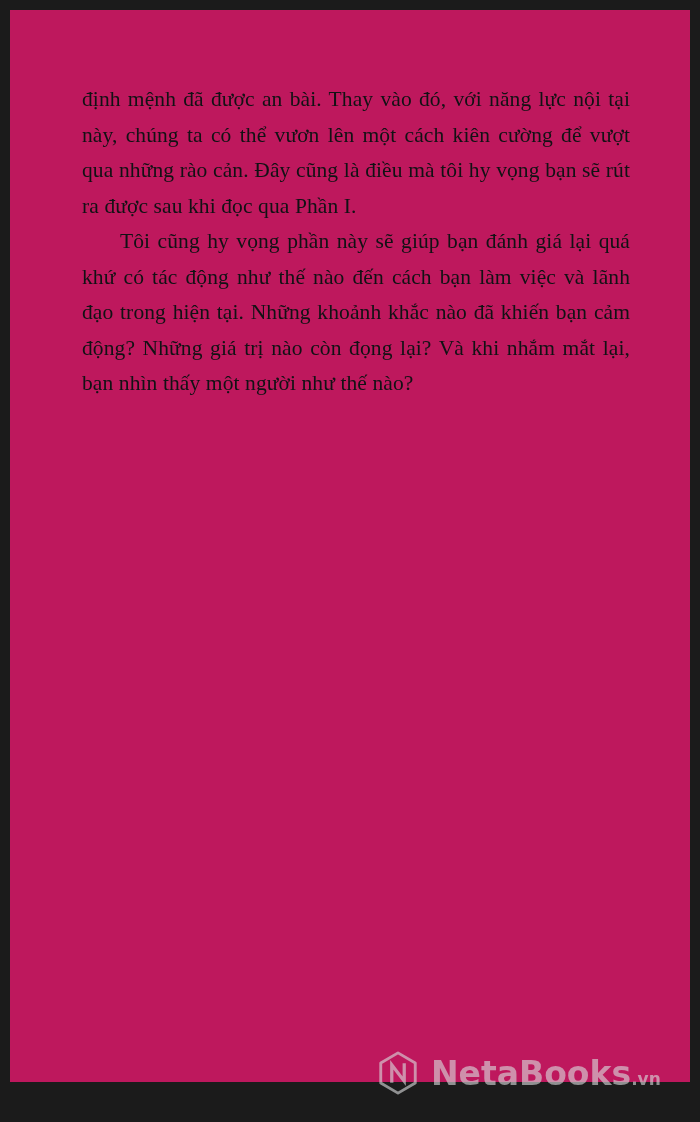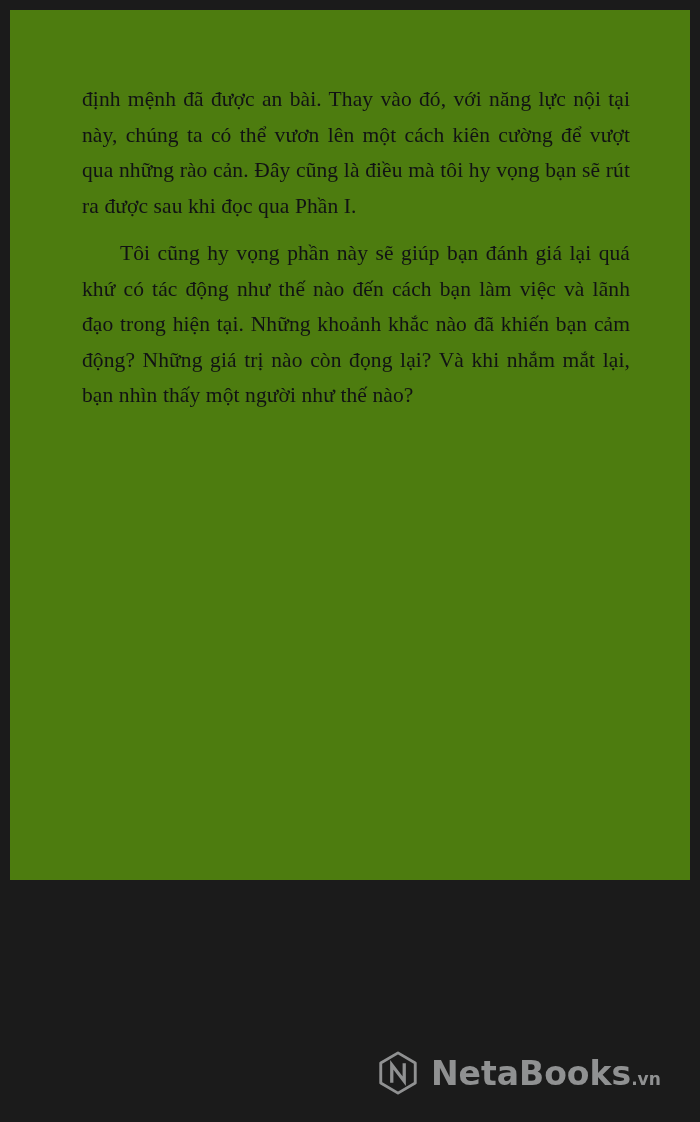--- a/index.html
+++ b/index.html
@@ -11,42 +11,42 @@
     height: 1122px;
     background: #1b1b1b;
     font-family: "Liberation Serif", serif;
     overflow: hidden;
   }
   .page {
     position: absolute;
     left: 10px;
     top: 10px;
     width: 680px;
-    height: 870px;
-    background: #4d7c0f;
+    height: 1072px;
+    background: #be185d;
     box-sizing: border-box;
   }
   .text-block {
     position: absolute;
     left: 72px;
     top: 72px;
     width: 548px;
   }
   .para {
     margin: 0;
     font-size: 21.5px;
     line-height: 35.5px;
     color: #111214;
     text-align: justify;
     text-indent: 0;
     letter-spacing: 0.1px;
   }
   .para + .para {
     text-indent: 38px;
-    margin-top: 12px;
+    margin-top: 0;
   }
   .watermark {
     position: absolute;
     left: 365px;
     top: 1040px;
     display: flex;
     align-items: center;
     gap: 10px;
     opacity: 0.62;
   }

